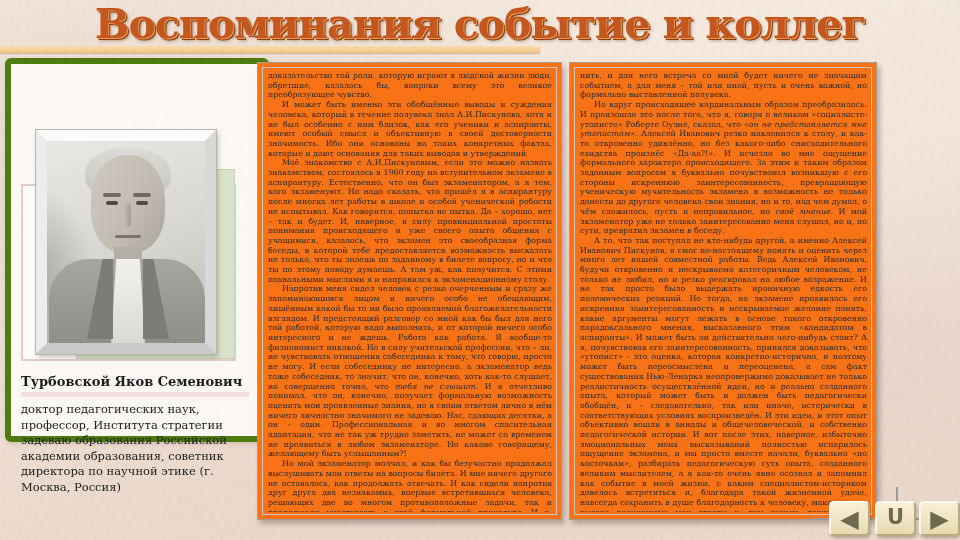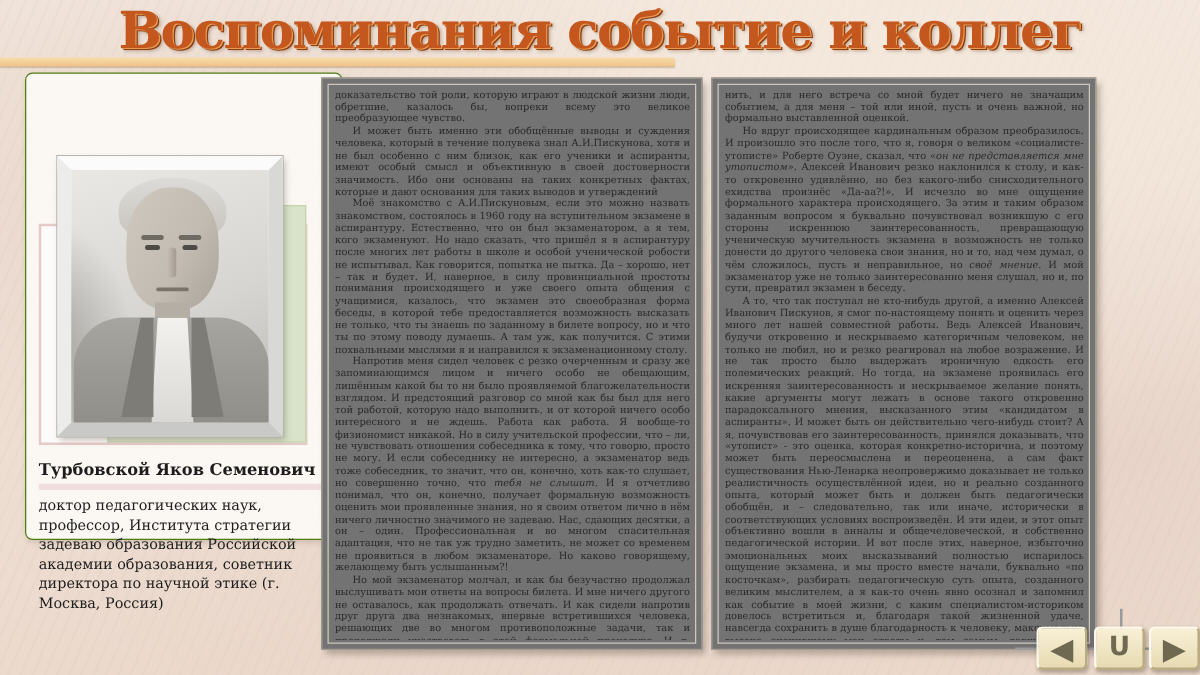--- a/index.html
+++ b/index.html
@@ -22,23 +22,23 @@
     text-shadow:1px 1px 0 #e89a55, 2px 2px 0 #8c3d10, 3px 3px 3px rgba(80,40,10,.35);
     line-height:48px;white-space:nowrap;
   }
   .title-underline{
     position:absolute;left:0;top:46px;width:540px;height:7px;
     background:linear-gradient(#f8dcab,#efc488);
     box-shadow:0 1px 1px rgba(150,110,60,.35);
   }
   
   .profile-panel{
-    position:absolute;left:20px;top:58px;width:252px;height:372px;
+    position:absolute;left:5px;top:58px;width:252px;height:372px;
     background:rgba(253,250,247,.88);
-    border:1px solid #4d7c0f;border-radius:6px;
+    border:6px solid #4d7c0f;border-radius:6px;
     box-shadow:1px 2px 4px rgba(140,120,105,.25);
   }
   .pink-rect{
     position:absolute;left:10px;top:120px;width:211px;height:173px;
     border:2px solid #e6c9c9;background:rgba(255,255,255,.5);
   }
   .green-rect{
     position:absolute;left:65px;top:105px;width:157px;height:188px;
     background:#d8e3c9;border:1px solid #c5d3ae;
   }
@@ -88,21 +88,21 @@
     position:absolute;left:10px;top:328px;width:228px;height:5px;
     background:#f2dede;
   }
   .profile-desc{
     position:absolute;left:10px;top:338px;width:242px;
     font-size:11.5px;line-height:15.5px;color:#1c1c1c;
   }
   
   .page{
     position:absolute;top:62px;height:458px;box-sizing:border-box;
-    background:#737373;border:1px solid #a49c93;
+    background:#f97316;border:1px solid #a49c93;
     box-shadow:3px 4px 5px rgba(100,88,78,.40);
   }
   .page::before{
     content:"";position:absolute;left:4px;top:4px;right:4px;bottom:4px;
     border:1px solid #cfc8c0;pointer-events:none;
   }
   .page-1{left:257px;width:305px;}
   .page-2{left:569px;width:308px;}
   .page-body{
     position:absolute;left:10px;top:8px;right:9px;bottom:7px;overflow:hidden;
@@ -166,21 +166,21 @@
   <div class="page-body">
       <p class="noind"><span>доказательство той роли, которую играют в людской жизни люди, обретшие, казалось бы, вопреки всему это великое преобразующее чувство.</span></p>
       <p><span>И может быть именно эти обобщённые выводы и суждения человека, который в течение полувека знал А.И.Пискунова, хотя и не был особенно с ним близок, как его ученики и аспиранты, имеют особый смысл и объективную в своей достоверности значимость. Ибо они основаны на таких конкретных фактах, которые и дают основания для таких выводов и утверждений</span></p>
       <p><span>Моё знакомство с А.И.Пискуновым, если это можно назвать знакомством, состоялось в 1960 году на вступительном экзамене в аспирантуру. Естественно, что он был экзаменатором, а я тем, кого экзаменуют. Но надо сказать, что пришёл я в аспирантуру после многих лет работы в школе и особой ученической робости не испытывал. Как говорится, попытка не пытка. Да – хорошо, нет – так и будет. И, наверное, в силу провинциальной простоты понимания происходящего и уже своего опыта общения с учащимися, казалось, что экзамен это своеобразная форма беседы, в которой тебе предоставляется возможность высказать не только, что ты знаешь по заданному в билете вопросу, но и что ты по этому поводу думаешь. А там уж, как получится. С этими похвальными мыслями я и направился к экзаменационному столу.</span></p>
       <p><span>Напротив меня сидел человек с резко очерченным и сразу же запоминающимся лицом и ничего особо не обещающим, лишённым какой бы то ни было проявляемой благожелательности взглядом. И предстоящий разговор со мной как бы был для него той работой, которую надо выполнить, и от которой ничего особо интересного и не ждешь. Работа как работа. Я вообще-то физиономист никакой. Но в силу учительской профессии, что – ли, не чувствовать отношения собеседника к тому, что говорю, просто не могу. И если собеседнику не интересно, а экзаменатор ведь тоже собеседник, то значит, что он, конечно, хоть как-то слушает, но совершенно точно, что </span><span class="it">тебя не слышит.</span><span> И я отчетливо понимал, что он, конечно, получает формальную возможность оценить мои проявленные знания, но я своим ответом лично в нём ничего личностно значимого не задеваю. Нас, сдающих десятки, а он – один. Профессиональная и во многом спасительная адаптация, что не так уж трудно заметить, не может со временем не проявиться в любом экзаменаторе. Но каково говорящему, желающему быть услышанным?!</span></p>
       <p><span>Но мой экзаменатор молчал, и как бы безучастно продолжал выслушивать мои ответы на вопросы билета. И мне ничего другого не оставалось, как продолжать отвечать. И как сидели напротив друг друга два незнакомых, впервые встретившихся человека, решающих две во многом противоположные задачи, так и продолжали участвовать в этой формальной процедуре. И я, переходя к третьему и последнему вопросу, смирился, и уже понял, что мне не удастся в сложившейся ситуации ничего изме-</span></p>
     </div>
 </div>
 <div class="page page-2">
   <div class="page-body">
-      <p class="noind"><span>нить, и для него встреча со мной будет ничего не значащим событием, а для меня – той или иной, пусть и очень важной, но формально выставленной оценкой.</span></p>
+      <p class="noind"><span>нить, и для него встреча со мной будет ничего не значащим событием, а для меня – той или иной, пусть и очень важной, но формально выставленной полувека.</span></p>
       <p><span>Но вдруг происходящее кардинальным образом преобразилось. И произошло это после того, что я, говоря о великом «социалисте-утописте» Роберте Оуэне, сказал, что «</span><span class="it">он не представляется мне утопистом</span><span>». Алексей Иванович резко наклонился к столу, и как-то откровенно удивлённо, но без какого-либо снисходительного ехидства произнёс «Да-аа?!». И исчезло во мне ощущение формального характера происходящего. За этим и таким образом заданным вопросом я буквально почувствовал возникшую с его стороны искреннюю заинтересованность, превращающую ученическую мучительность экзамена в возможность не только донести до другого человека свои знания, но и то, над чем думал, о чём сложилось, пусть и неправильное, но </span><span class="it">своё мнение.</span><span> И мой экзаменатор уже не только заинтересованно меня слушал, но и, по сути, превратил экзамен в беседу.</span></p>
       <p><span>А то, что так поступал не кто-нибудь другой, а именно Алексей Иванович Пискунов, я смог по-настоящему понять и оценить через много лет нашей совместной работы. Ведь Алексей Иванович, будучи откровенно и нескрываемо категоричным человеком, не только не любил, но и резко реагировал на любое возражение. И не так просто было выдержать ироничную едкость его полемических реакций. Но тогда, на экзамене проявилась его искренняя заинтересованность и нескрываемое желание понять, какие аргументы могут лежать в основе такого откровенно парадоксального мнения, высказанного этим «кандидатом в аспиранты». И может быть он действительно чего-нибудь стоит? А я, почувствовав его заинтересованность, принялся доказывать, что «утопист» - это оценка, которая конкретно-исторична, и поэтому может быть переосмыслена и переоценена, а сам факт существования Нью-Ленарка неопровержимо доказывает не только реалистичность осуществлённой идеи, но и реально созданного опыта, который может быть и должен быть педагогически обобщён, и – следовательно, так или иначе, исторически в соответствующих условиях воспроизведён. И эти идеи, и этот опыт объективно вошли в анналы и общечеловеческой, и собственно педагогической истории. И вот после этих, наверное, избыточно эмоциональных моих высказываний полностью испарилось ощущение экзамена, и мы просто вместе начали, буквально «по косточкам», разбирать педагогическую суть опыта, созданного великим мыслителем, а я как-то очень явно осознал и запомнил как событие в моей жизни, с каким специалистом-историком довелось встретиться и, благодаря такой жизненной удаче, навсегда сохранить в душе благодарность к человеку, максимально высоко оценившему мои ответы и, тем самым, давшему мне «добро» на поступление в аспирантуру.</span></p>
     </div>
 </div>
 
 <div class="nav-hline"></div>
 <div class="nav-vline"></div>
 <div class="nav-btn btn-back">
   <span class="tri">◀</span>
 </div>

